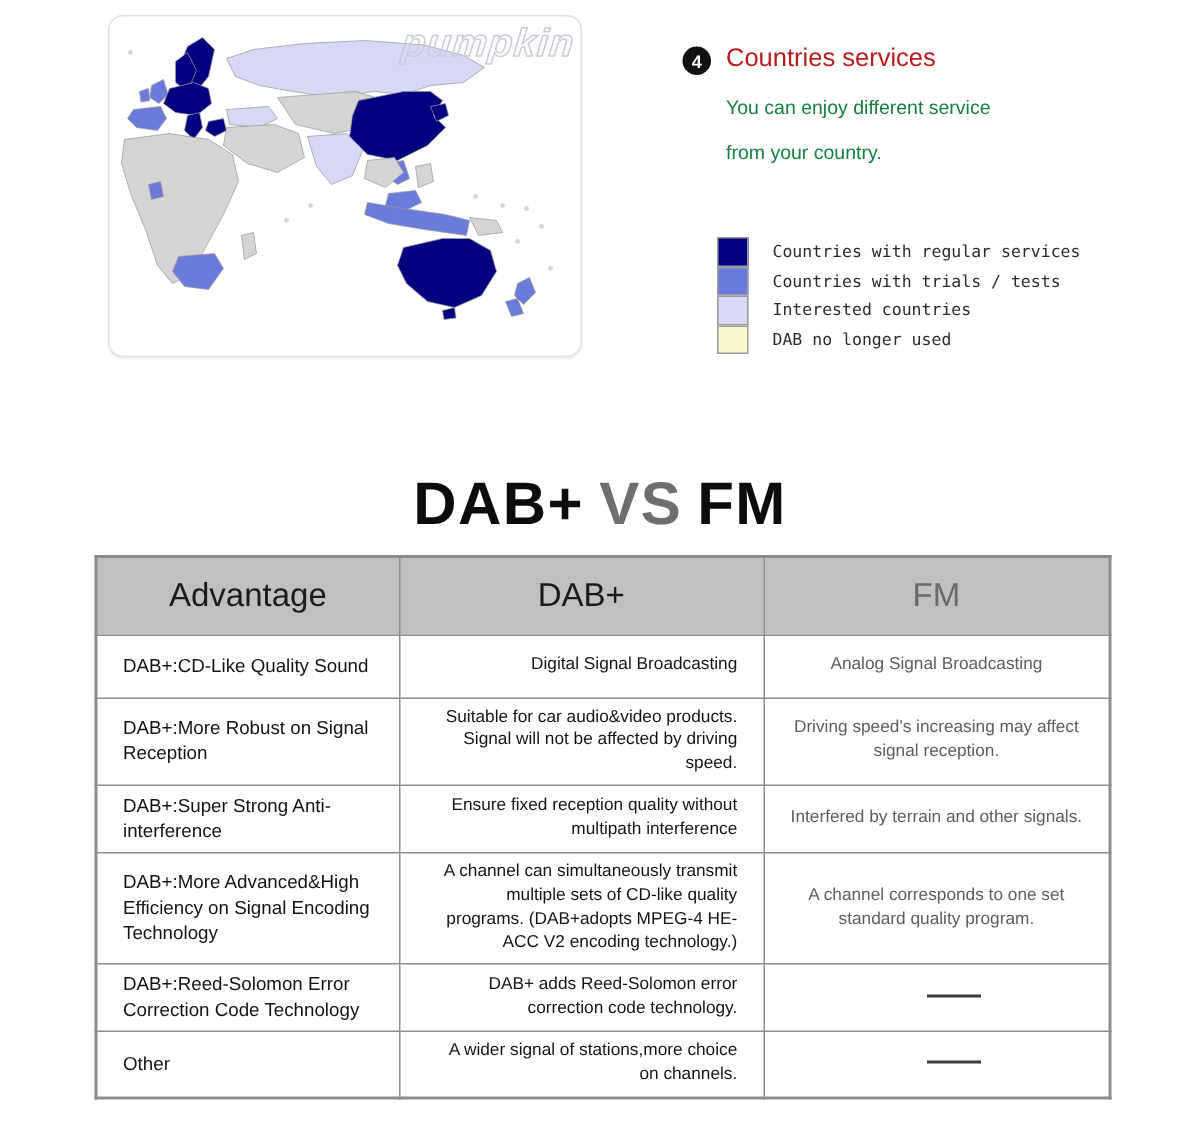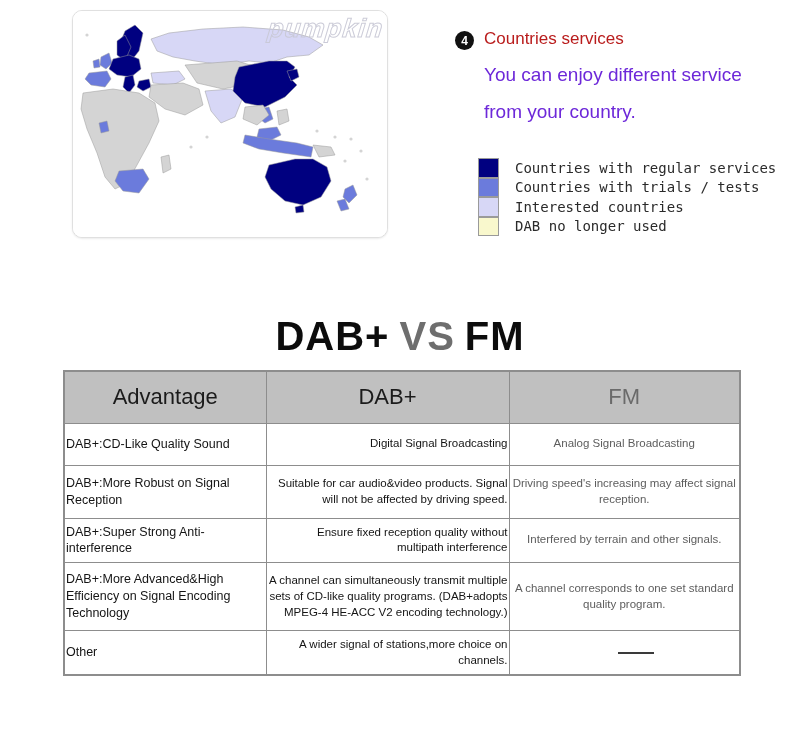--- a/index.html
+++ b/index.html
@@ -39,33 +39,33 @@
   #callout-head{display:flex;align-items:flex-start;gap:10px;}
   .num-badge{
     width:19px;height:19px;border-radius:50%;
     background:#111111;color:#ffffff;
     font-size:12px;font-weight:bold;
     display:flex;align-items:center;justify-content:center;
     flex:0 0 auto;margin-top:3px;
   }
   #callout-title{font-size:17px;color:#b91c1c;line-height:1.3;}
   .callout-line{
-    font-size:19px;color:#6d28d9;margin-left:29px;margin-top:14px;line-height:1.2;
+    font-size:13px;color:#15803d;margin-left:29px;margin-top:14px;line-height:1.2;
   }
 
   
   #legend{position:absolute;left:478px;top:158px;}
   .legend-row{display:flex;align-items:center;height:19.5px;}
   .legend-swatch{
     width:21px;height:19.5px;border:1px solid #9a9a9a;box-sizing:border-box;flex:0 0 auto;
   }
   .legend-label{
     margin-left:16px;
     font-family:"DejaVu Sans Mono","Liberation Mono",monospace;
-    font-size:14px;color:#2a2a2a;white-space:nowrap;
+    font-size:11px;color:#2a2a2a;white-space:nowrap;
   }
 
   
   #vs-title{
     position:absolute;left:0;top:316px;width:800px;text-align:center;
     font-size:40px;font-weight:bold;letter-spacing:1px;line-height:1;
   }
   #vs-title .t-dab{color:#0c0c0c;}
   #vs-title .t-vs{color:#6e6e6e;margin:0 10px;}
   #vs-title .t-fm{color:#0c0c0c;}
@@ -75,21 +75,21 @@
     position:absolute;left:63px;top:370px;width:676px;
     border-collapse:collapse;table-layout:fixed;
     border:2px solid #8d8d8d;
   }
   #cmp-table col.c1{width:202px;}
   #cmp-table col.c2{width:243px;}
   #cmp-table col.c3{width:231px;}
   #cmp-table th,#cmp-table td{
     border:1px solid #8d8d8d;
     vertical-align:middle;
-    padding:5px 1px;
+    padding:5px 17px;
     box-sizing:border-box;
   }
   #cmp-table thead th{
     background:#c0c0c0;
     height:52px;
     font-weight:normal;
     text-align:center;
   }
   .th-adv{font-size:22px;color:#1b1b1b;}
   .th-dab{font-size:22px;color:#1b1b1b;}
@@ -249,19 +249,24 @@
     <tr class="r3">
       <td class="col-adv">DAB+:Super Strong Anti-interference</td>
       <td class="col-dab">Ensure fixed reception quality without multipath interference</td>
       <td class="col-fm">Interfered by terrain and other signals.</td>
     </tr>
     <tr class="r4">
       <td class="col-adv">DAB+:More Advanced&amp;High Efficiency on Signal Encoding Technology</td>
       <td class="col-dab">A channel can simultaneously transmit multiple sets of CD-like quality programs. (DAB+adopts MPEG-4 HE-ACC V2 encoding technology.)</td>
       <td class="col-fm">A channel corresponds to one set standard quality program.</td>
     </tr>
+    <tr class="r5">
+      <td class="col-adv">DAB+:Reed-Solomon Error Correction Code Technology</td>
+      <td class="col-dab">DAB+ adds Reed-Solomon error correction code technology.</td>
+      <td class="col-fm"><span class="dash"></span></td>
+    </tr>
     <tr class="r6">
       <td class="col-adv">Other</td>
       <td class="col-dab">A wider signal of stations,more choice on channels.</td>
       <td class="col-fm"><span class="dash"></span></td>
     </tr>
   </tbody>
 </table>
 
 </body></html>

